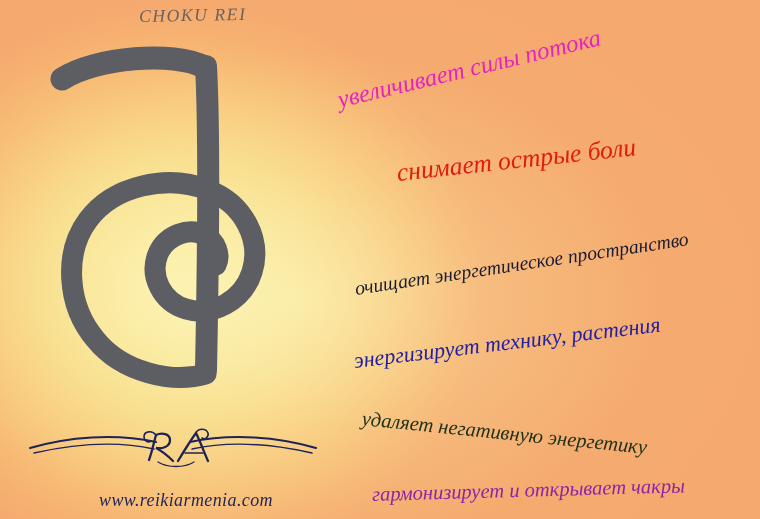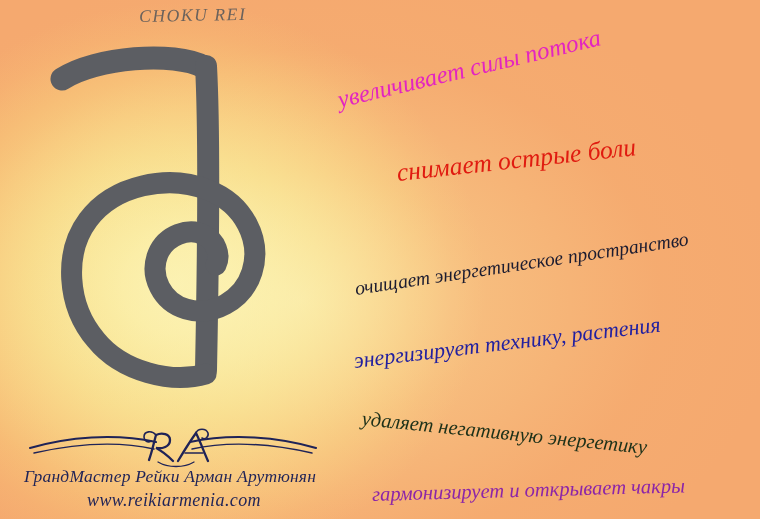--- a/index.html
+++ b/index.html
@@ -132,21 +132,21 @@
     left: 0; top: 38px;
     width: 340px;
     font-style: italic;
     font-size: 17.5px;
     color: #1f2357;
     white-space: nowrap;
     letter-spacing: 0.2px;
   }
   #website {
     position: absolute;
-    left: 4px; top: 62px;
+    left: 16px; top: 62px;
     width: 340px;
     font-style: italic;
     font-size: 18px;
     color: #1f2357;
     letter-spacing: 0.4px;
   }
 </style>
 </head>
 <body>
 
@@ -204,17 +204,16 @@
         <path d="M 150 33 C 156 23, 163 12, 168 5
                  C 172 13, 176 24, 180 33" stroke-width="2.3"></path>
         <path d="M 157 25 L 175 25" stroke-width="1.6"></path>
 
         <path d="M 168 5 C 170 0, 178 0, 180 5 C 181 9, 177 12, 174 10" stroke-width="1.6"></path>
 
         <path d="M 130 34 C 140 40, 156 40, 166 34" stroke-width="1.3"></path>
       </g>
     </svg>
 
-    <div id="signature">ГрандМастер Рейки Арман Арутюнян</div>
     <div id="website">www.reikiarmenia.com</div>
   </div>
 
 </div>
 
 </body></html>

